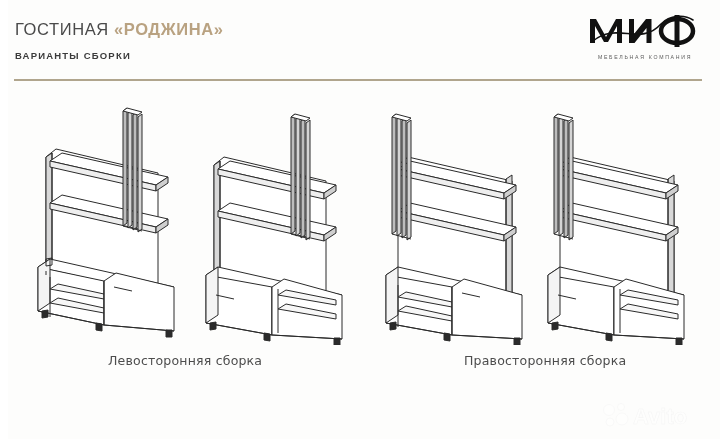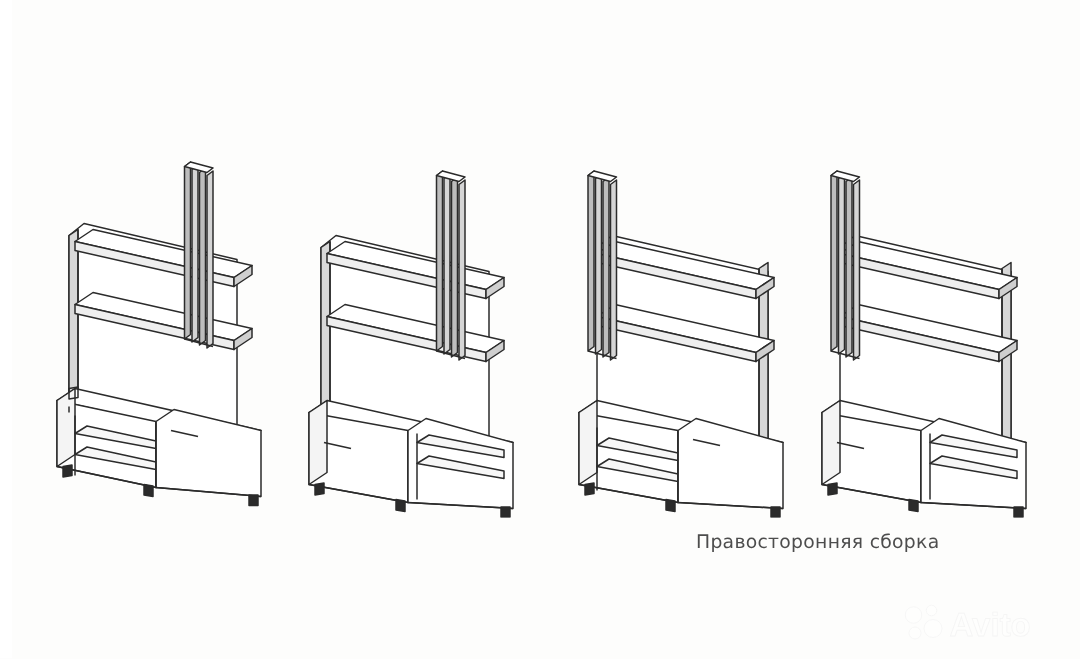--- a/index.html
+++ b/index.html
@@ -134,20 +134,43 @@
     opacity: 0.55;
   }
 </style>
 </head>
 <body>
 
 <div class="page">
 
   <div class="left-edge"></div>
 
+  <div class="header">
+
+    <div class="title"><span>ГОСТИНАЯ </span><span class="model">«РОДЖИНА»</span></div>
+
+    <div class="subtitle">ВАРИАНТЫ СБОРКИ</div>
+
+    <div class="rule"></div>
+
+    <div class="logo">
+      <svg class="logo-mark" viewBox="0 0 236 72">
+
+        <path d="M8 62 L8 14 L20 14 L40 50 L60 14 L72 14 L72 62 L62 62 L62 28 L44 60 L36 60 L18 28 L18 62 Z" fill="#111"></path>
+
+        <path d="M86 62 L86 14 L96 14 L96 44 L120 14 L131 14 L131 62 L121 62 L121 32 L97 62 Z" fill="#111"></path>
+
+        <ellipse cx="182" cy="38" rx="32" ry="24" fill="none" stroke="#111" stroke-width="9"></ellipse>
+        <rect x="177" y="6" width="10" height="64" fill="#111"></rect>
+
+        <path d="M14 58 C 62 18, 108 70, 150 24 C 168 6, 196 4, 214 16" fill="none" stroke="#111" stroke-width="3.2" stroke-linecap="round"></path>
+      </svg>
+      <div class="logo-sub">МЕБЕЛЬНАЯ КОМПАНИЯ</div>
+    </div>
+  </div>
 
   <div class="diagrams">
 
     <div class="unit u1">
       <svg width="160" height="250" viewBox="0 0 160 250">
         <g fill="none" stroke="#2b2b2b" stroke-width="1" stroke-linejoin="round">
 
           <polygon points="18,62 28,54 130,78 130,196 18,176" fill="#ffffff"></polygon>
 
           <polygon points="18,62 24,58 24,176 18,180" fill="#d8d8d8"></polygon>
@@ -332,20 +355,21 @@
           <line x1="80" y1="240" x2="150" y2="244"></line>
           <polygon points="18,228 24,227 24,234 18,235" fill="#2b2b2b"></polygon>
           <polygon points="72,238 78,239 78,246 72,245" fill="#2b2b2b"></polygon>
           <polygon points="142,243 148,243 148,250 142,250" fill="#2b2b2b"></polygon>
         </g>
       </svg>
     </div>
 
   </div>
 
+  <div class="caption cap-left">Левосторонняя сборка</div>
   <div class="caption cap-right">Правосторонняя сборка</div>
 
   <svg class="watermark" viewBox="0 0 220 64">
     <g fill="#ffffff" stroke="#efefef" stroke-width="1.2">
       <circle cx="18" cy="22" r="11"></circle>
       <circle cx="42" cy="16" r="7"></circle>
       <circle cx="20" cy="46" r="8"></circle>
       <circle cx="44" cy="40" r="12"></circle>
     </g>
     <g fill="#ffffff" stroke="#efefef" stroke-width="1.2" font-family="'Liberation Sans', sans-serif" font-size="44" font-weight="700">

